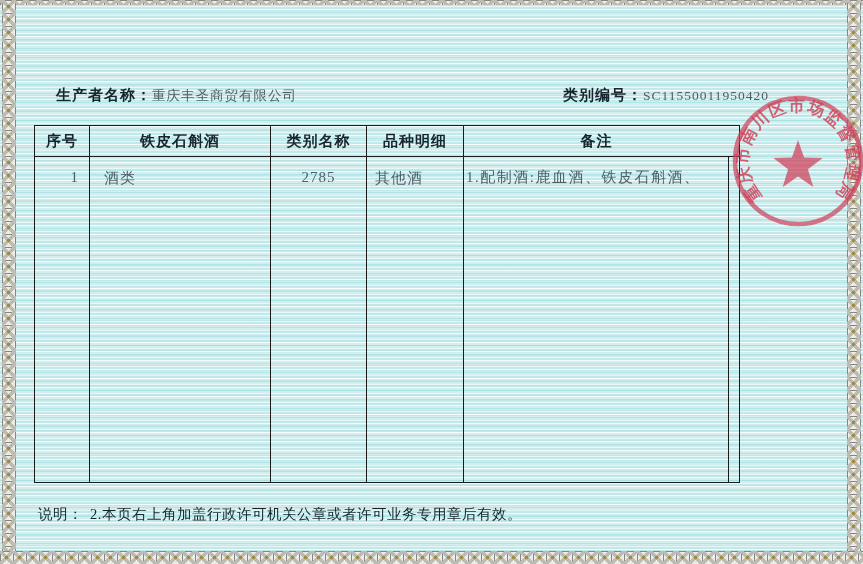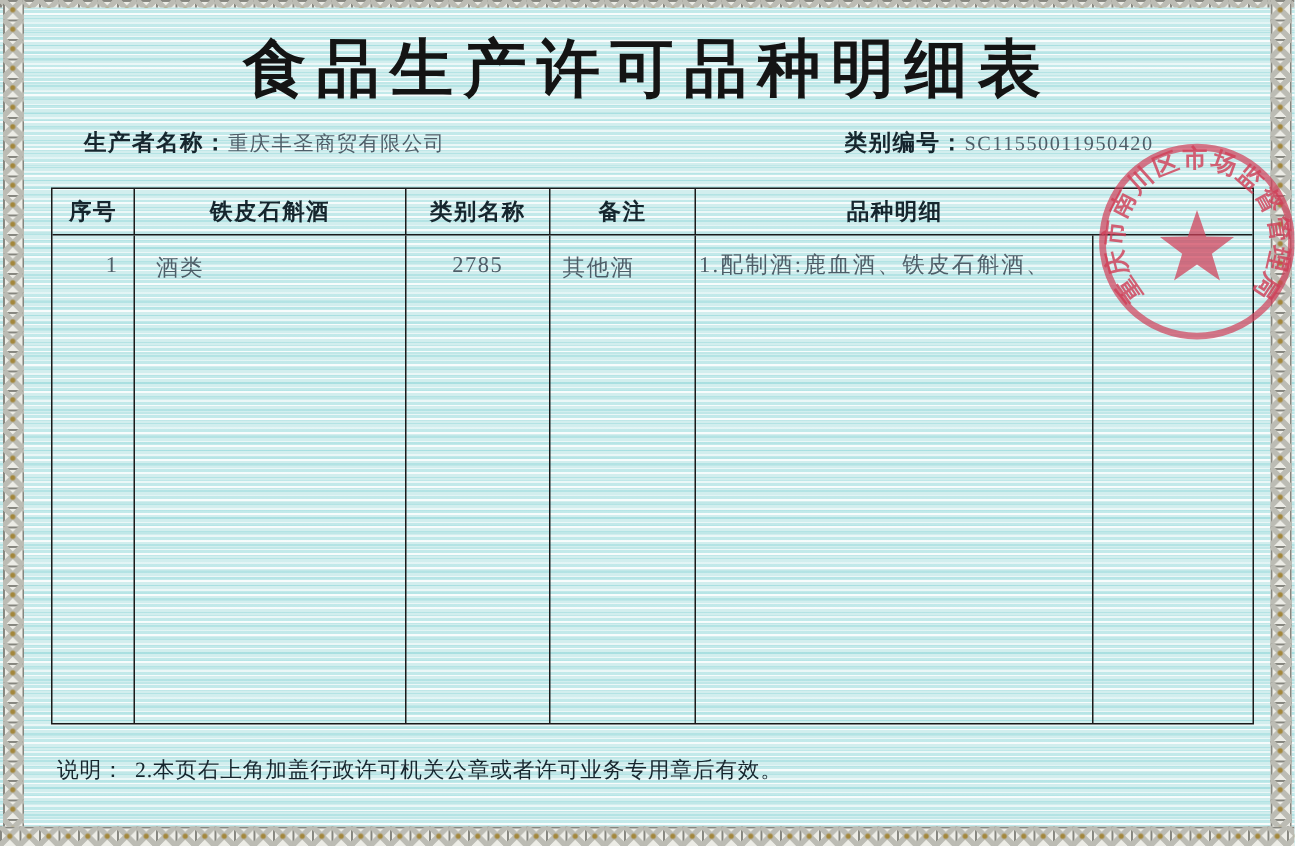--- a/index.html
+++ b/index.html
@@ -50,21 +50,21 @@
   .meta .lbl{font-weight:bold;letter-spacing:1px;color:#16262e;}
   .printed{
     color:#4e5e68;
     font-size:13.5px;
     letter-spacing:1px;
   }
   .producer{position:absolute;left:38px;top:0;}
   .license{position:absolute;left:545px;top:0;}
 
   .tbl{
-    position:absolute;left:34px;top:125px;width:802px;height:358px;
+    position:absolute;left:34px;top:125px;width:706px;height:358px;
     border:1.5px solid #1b1b1b;
     box-sizing:border-box;
     display:flex;flex-direction:column;
   }
   .trow{
     display:grid;
     grid-template-columns:55px 181px 96px 97px 265px auto;
   }
   .thead{height:30px;border-bottom:1.2px solid #1b1b1b;}
   .tbody{flex:1;}
@@ -100,38 +100,37 @@
 </head>
 <body>
 
 <div class="page">
 
   <div class="orn orn-top"></div>
   <div class="orn orn-left"></div>
   <div class="orn orn-right"></div>
   <div class="orn orn-bottom"></div>
 
-  <div class="title">食品生产许可品种明细表</div>
 
   <div class="meta">
     <div class="producer">
       <span class="lbl">生产者名称：</span><span class="printed">重庆丰圣商贸有限公司</span>
     </div>
     <div class="license">
       <span class="lbl">类别编号：</span><span class="printed">SC11550011950420</span>
     </div>
   </div>
 
   <div class="tbl">
     <div class="trow thead">
       <div class="th">序号</div>
       <div class="th">铁皮石斛酒</div>
       <div class="th">类别名称</div>
+      <div class="th">品种明细</div>
       <div class="th">备注</div>
-      <div class="th">品种明细</div>
     </div>
     <div class="trow tbody">
       <div class="td td-no printed">1</div>
       <div class="td td-cat printed">酒类</div>
       <div class="td td-code printed">2785</div>
       <div class="td td-name printed">其他酒</div>
       <div class="td td-detail">
         <p class="printed">1.配制酒:鹿血酒、铁皮石斛酒、</p>
       </div>
       <div class="td td-remark printed"></div>

